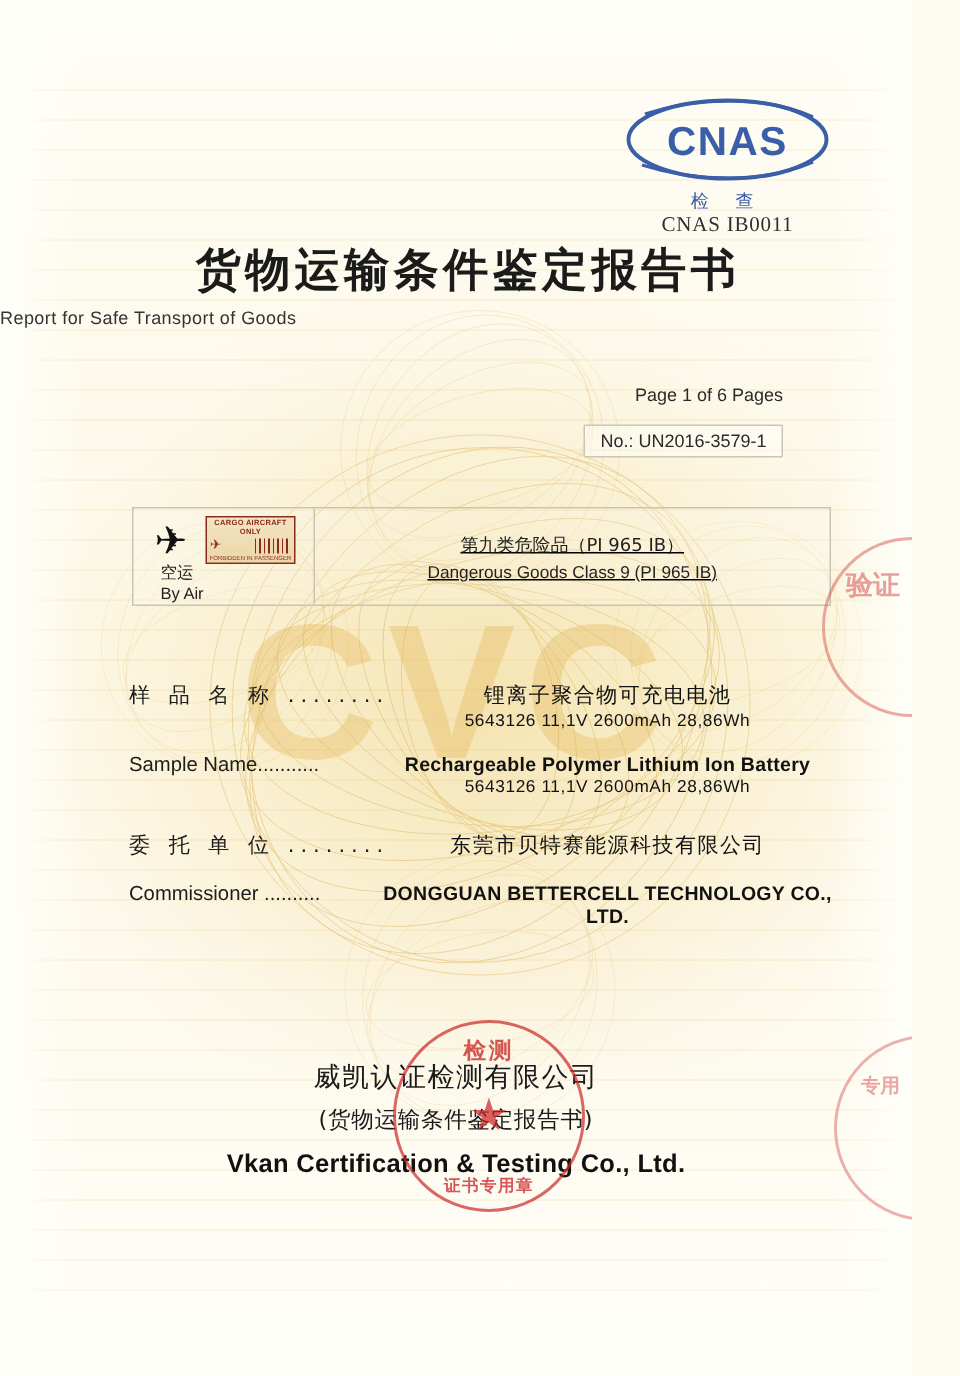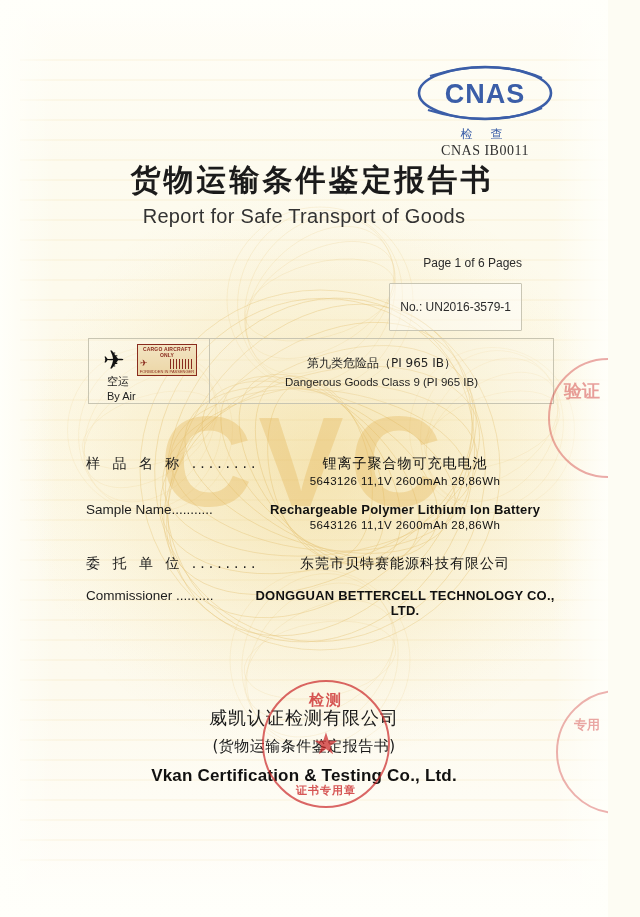--- a/index.html
+++ b/index.html
@@ -99,44 +99,44 @@
     font-weight: bold;
     letter-spacing: 3px;
     color: #1b1b1b;
     margin-left: 16px;
   }
   .title-en {
     position: absolute;
     top: 205px;
     left: 0;
     right: 0;
-    text-align: center;
+    text-align: left;
     font-family: "Liberation Sans", sans-serif;
-    font-size: 20px;
+    font-size: 12px;
     color: #333;
     letter-spacing: 0.3px;
   }
 
   
   .page-info {
     position: absolute;
     top: 256px;
     right: 86px;
     font-size: 12px;
     color: #2b2b2b;
   }
   .doc-no {
     position: absolute;
     top: 283px;
     right: 86px;
     font-size: 12px;
     color: #2b2b2b;
     border: 1px solid #c9c6b4;
     background: rgba(255,255,255,0.45);
-    padding: 16px 10px;
+    padding: 3px 10px;
     border-radius: 1px;
   }
 
   
   .mode-box {
     position: absolute;
     left: 88px;
     top: 338px;
     width: 464px;
     height: 64px;
@@ -213,20 +213,21 @@
     font-size: 11px;
     color: #222;
   }
   .mode-right {
     flex: 1;
     display: flex;
     flex-direction: column;
     align-items: center;
     justify-content: center;
     gap: 4px;
+    text-decoration: underline;
   }
   .mode-right .dg-cn {
     font-size: 12px;
     color: #1f1f1f;
     font-family: "DejaVu Sans", sans-serif;
   }
   .mode-right .dg-en {
     font-size: 11.5px;
     color: #1f1f1f;
   }

